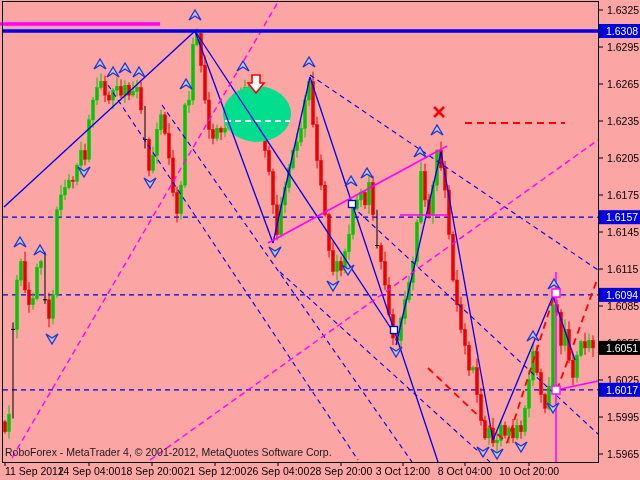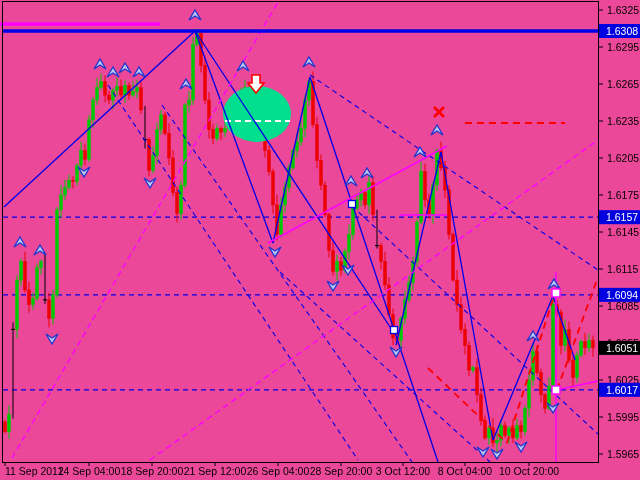--- a/index.html
+++ b/index.html
@@ -1,17 +1,17 @@
 <!DOCTYPE html>
 <html><head>
 <meta charset="utf-8">
 <style>
   html,body{margin:0;padding:0;background:#888;}
   .terminal{
-    position:relative;width:640px;height:480px;background:#ec4899;
+    position:relative;width:640px;height:480px;background:#fca5a5;
     font-family:"Liberation Sans", sans-serif;overflow:hidden;
   }
   .chart-title{
     position:absolute;left:7px;top:3px;font-size:11px;font-weight:700;color:#000;
     letter-spacing:0px;white-space:pre;z-index:5;
   }
   .copyright{
     position:absolute;left:5px;top:446px;font-size:10.5px;color:#1a1a1a;z-index:5;white-space:pre;
   }
   svg{position:absolute;left:0;top:0;}
@@ -750,13 +750,14 @@
         <line x1="341" y1="463" x2="341" y2="466" stroke="#000000" stroke-width="1"></line>
         <text x="341" y="475" font-size="10.5" fill="#000000" text-anchor="middle">28 Sep 20:00</text>
         <line x1="403" y1="463" x2="403" y2="466" stroke="#000000" stroke-width="1"></line>
         <text x="403" y="475" font-size="10.5" fill="#000000" text-anchor="middle">3 Oct 12:00</text>
         <line x1="465" y1="463" x2="465" y2="466" stroke="#000000" stroke-width="1"></line>
         <text x="465" y="475" font-size="10.5" fill="#000000" text-anchor="middle">8 Oct 04:00</text>
         <line x1="529" y1="463" x2="529" y2="466" stroke="#000000" stroke-width="1"></line>
         <text x="529" y="475" font-size="10.5" fill="#000000" text-anchor="middle">10 Oct 20:00</text>
       </g>
     </svg>
+  <div class="copyright">RoboForex - MetaTrader 4, © 2001-2012, MetaQuotes Software Corp.</div>
 </div>
 
 </body></html>

